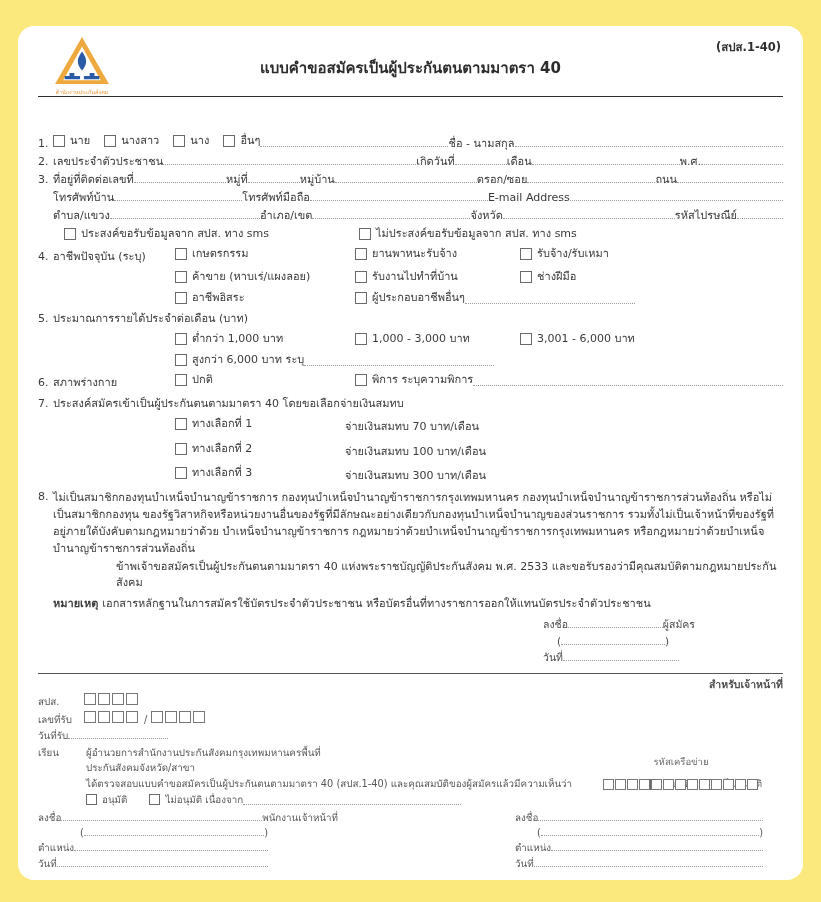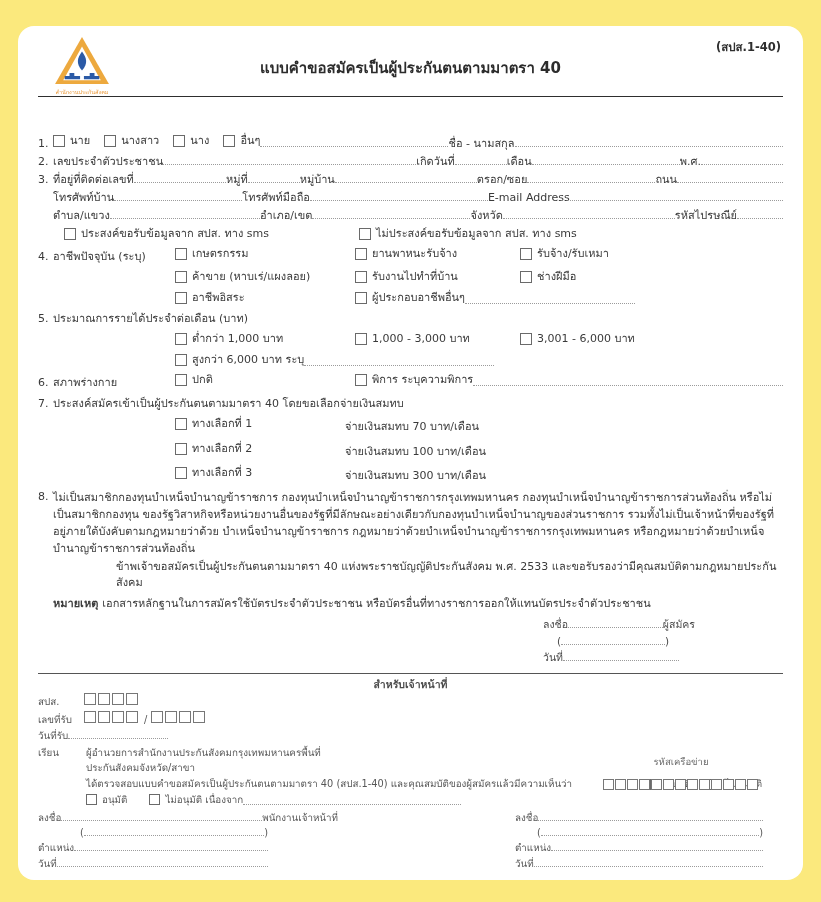--- a/index.html
+++ b/index.html
@@ -45,21 +45,21 @@
   
   .para{flex:1;line-height:1.55;text-align:left;}
   .decl{padding-left:78px;line-height:1.5;margin-top:2px;}
   
   .sigA{width:152px;margin-left:auto;margin-right:88px;margin-top:6px;font-size:10.5px;color:#4a4a4a;}
   .sigA .row{margin-top:1.5px;}
   
   .hr2{border:none;border-top:1.2px solid #555;margin:8px 0 2px 0;}
   .off{font-size:9.8px;color:#565656;}
   .off .row{margin-top:1.5px;line-height:1.45;}
-  .off-title{text-align:center;font-weight:bold;font-size:10.5px;color:#4c4c4c;}
+  .off-title{text-align:right;font-weight:bold;font-size:10.5px;color:#4c4c4c;}
   .bx{flex:none;width:10px;height:10px;border:1px solid #777;display:inline-block;margin-right:2px;align-self:center;background:#fff;}
   .bx.sm{width:8.5px;height:9px;margin-right:1.5px;}
   .off-lbl{flex:none;width:46px;}
   .net{position:absolute;right:24px;top:78px;text-align:center;}
   .net-lbl{font-size:9.5px;color:#666;margin-bottom:10px;}
   .offwrap{position:relative;}
   .to-lbl{flex:none;width:48px;}
   .rt-approve{margin-left:auto;display:flex;align-self:center;}
   .sig2{display:flex;justify-content:space-between;margin-top:3px;}
   .sigL{width:300px;}

